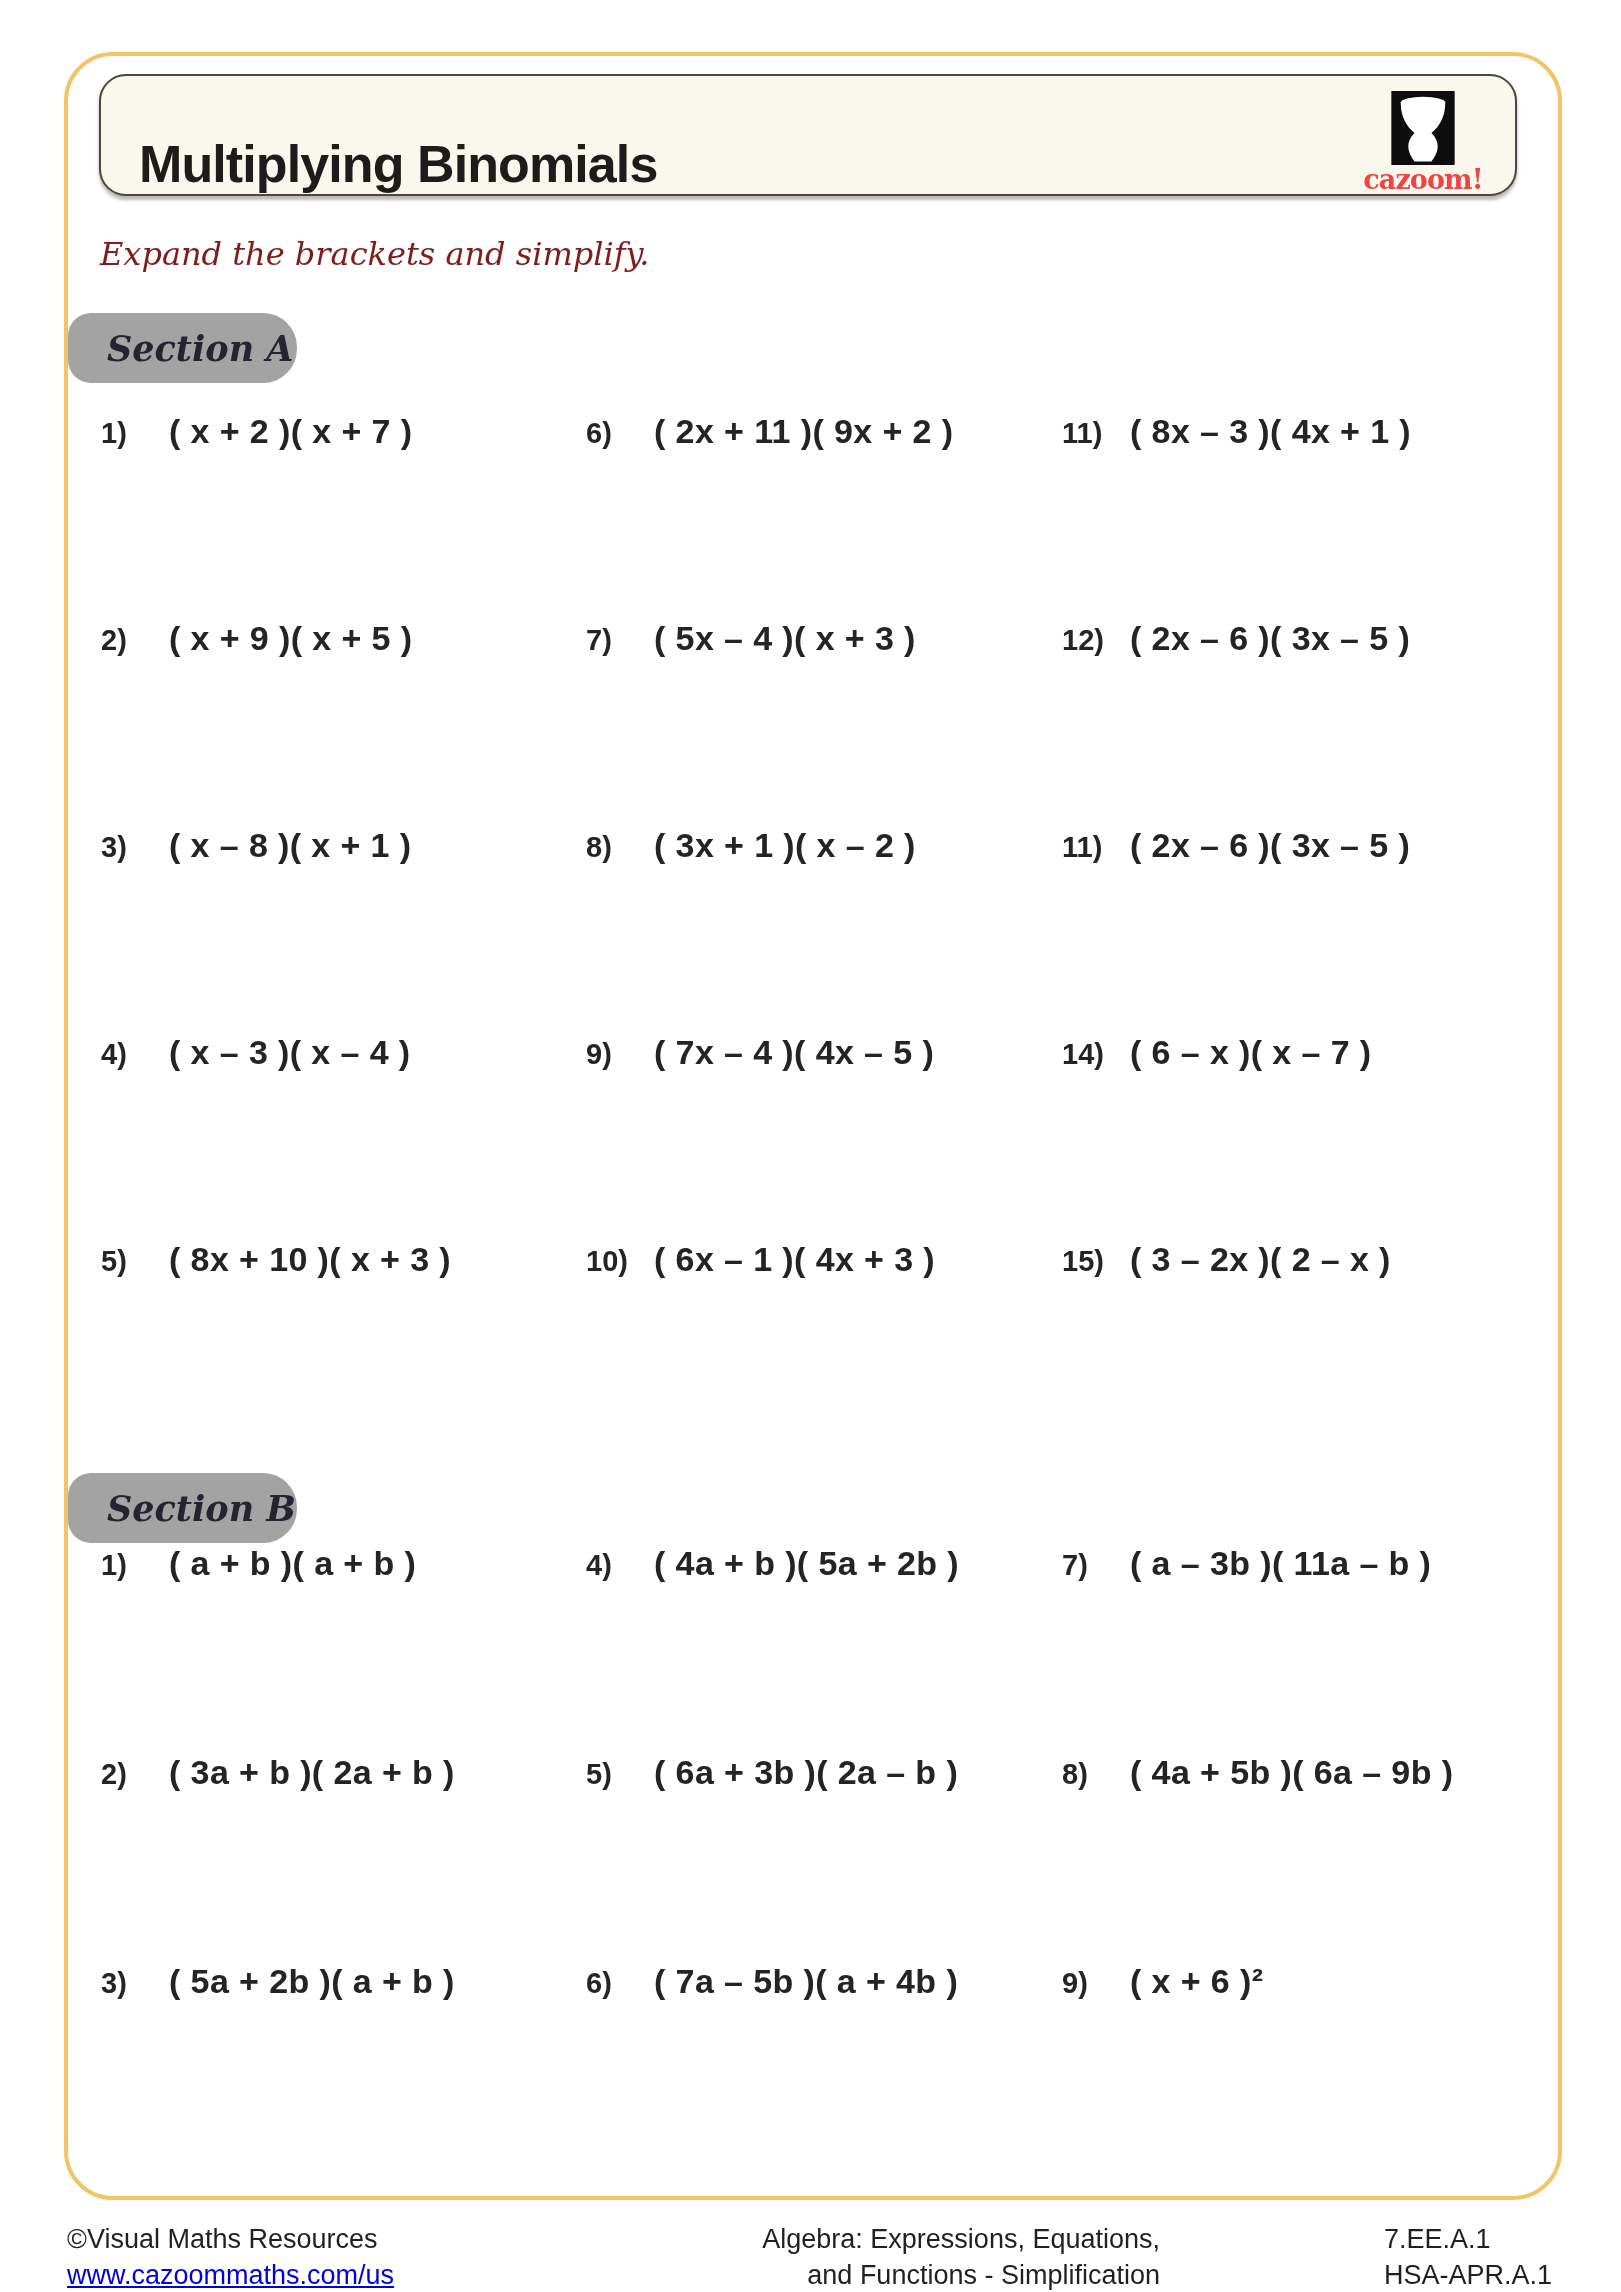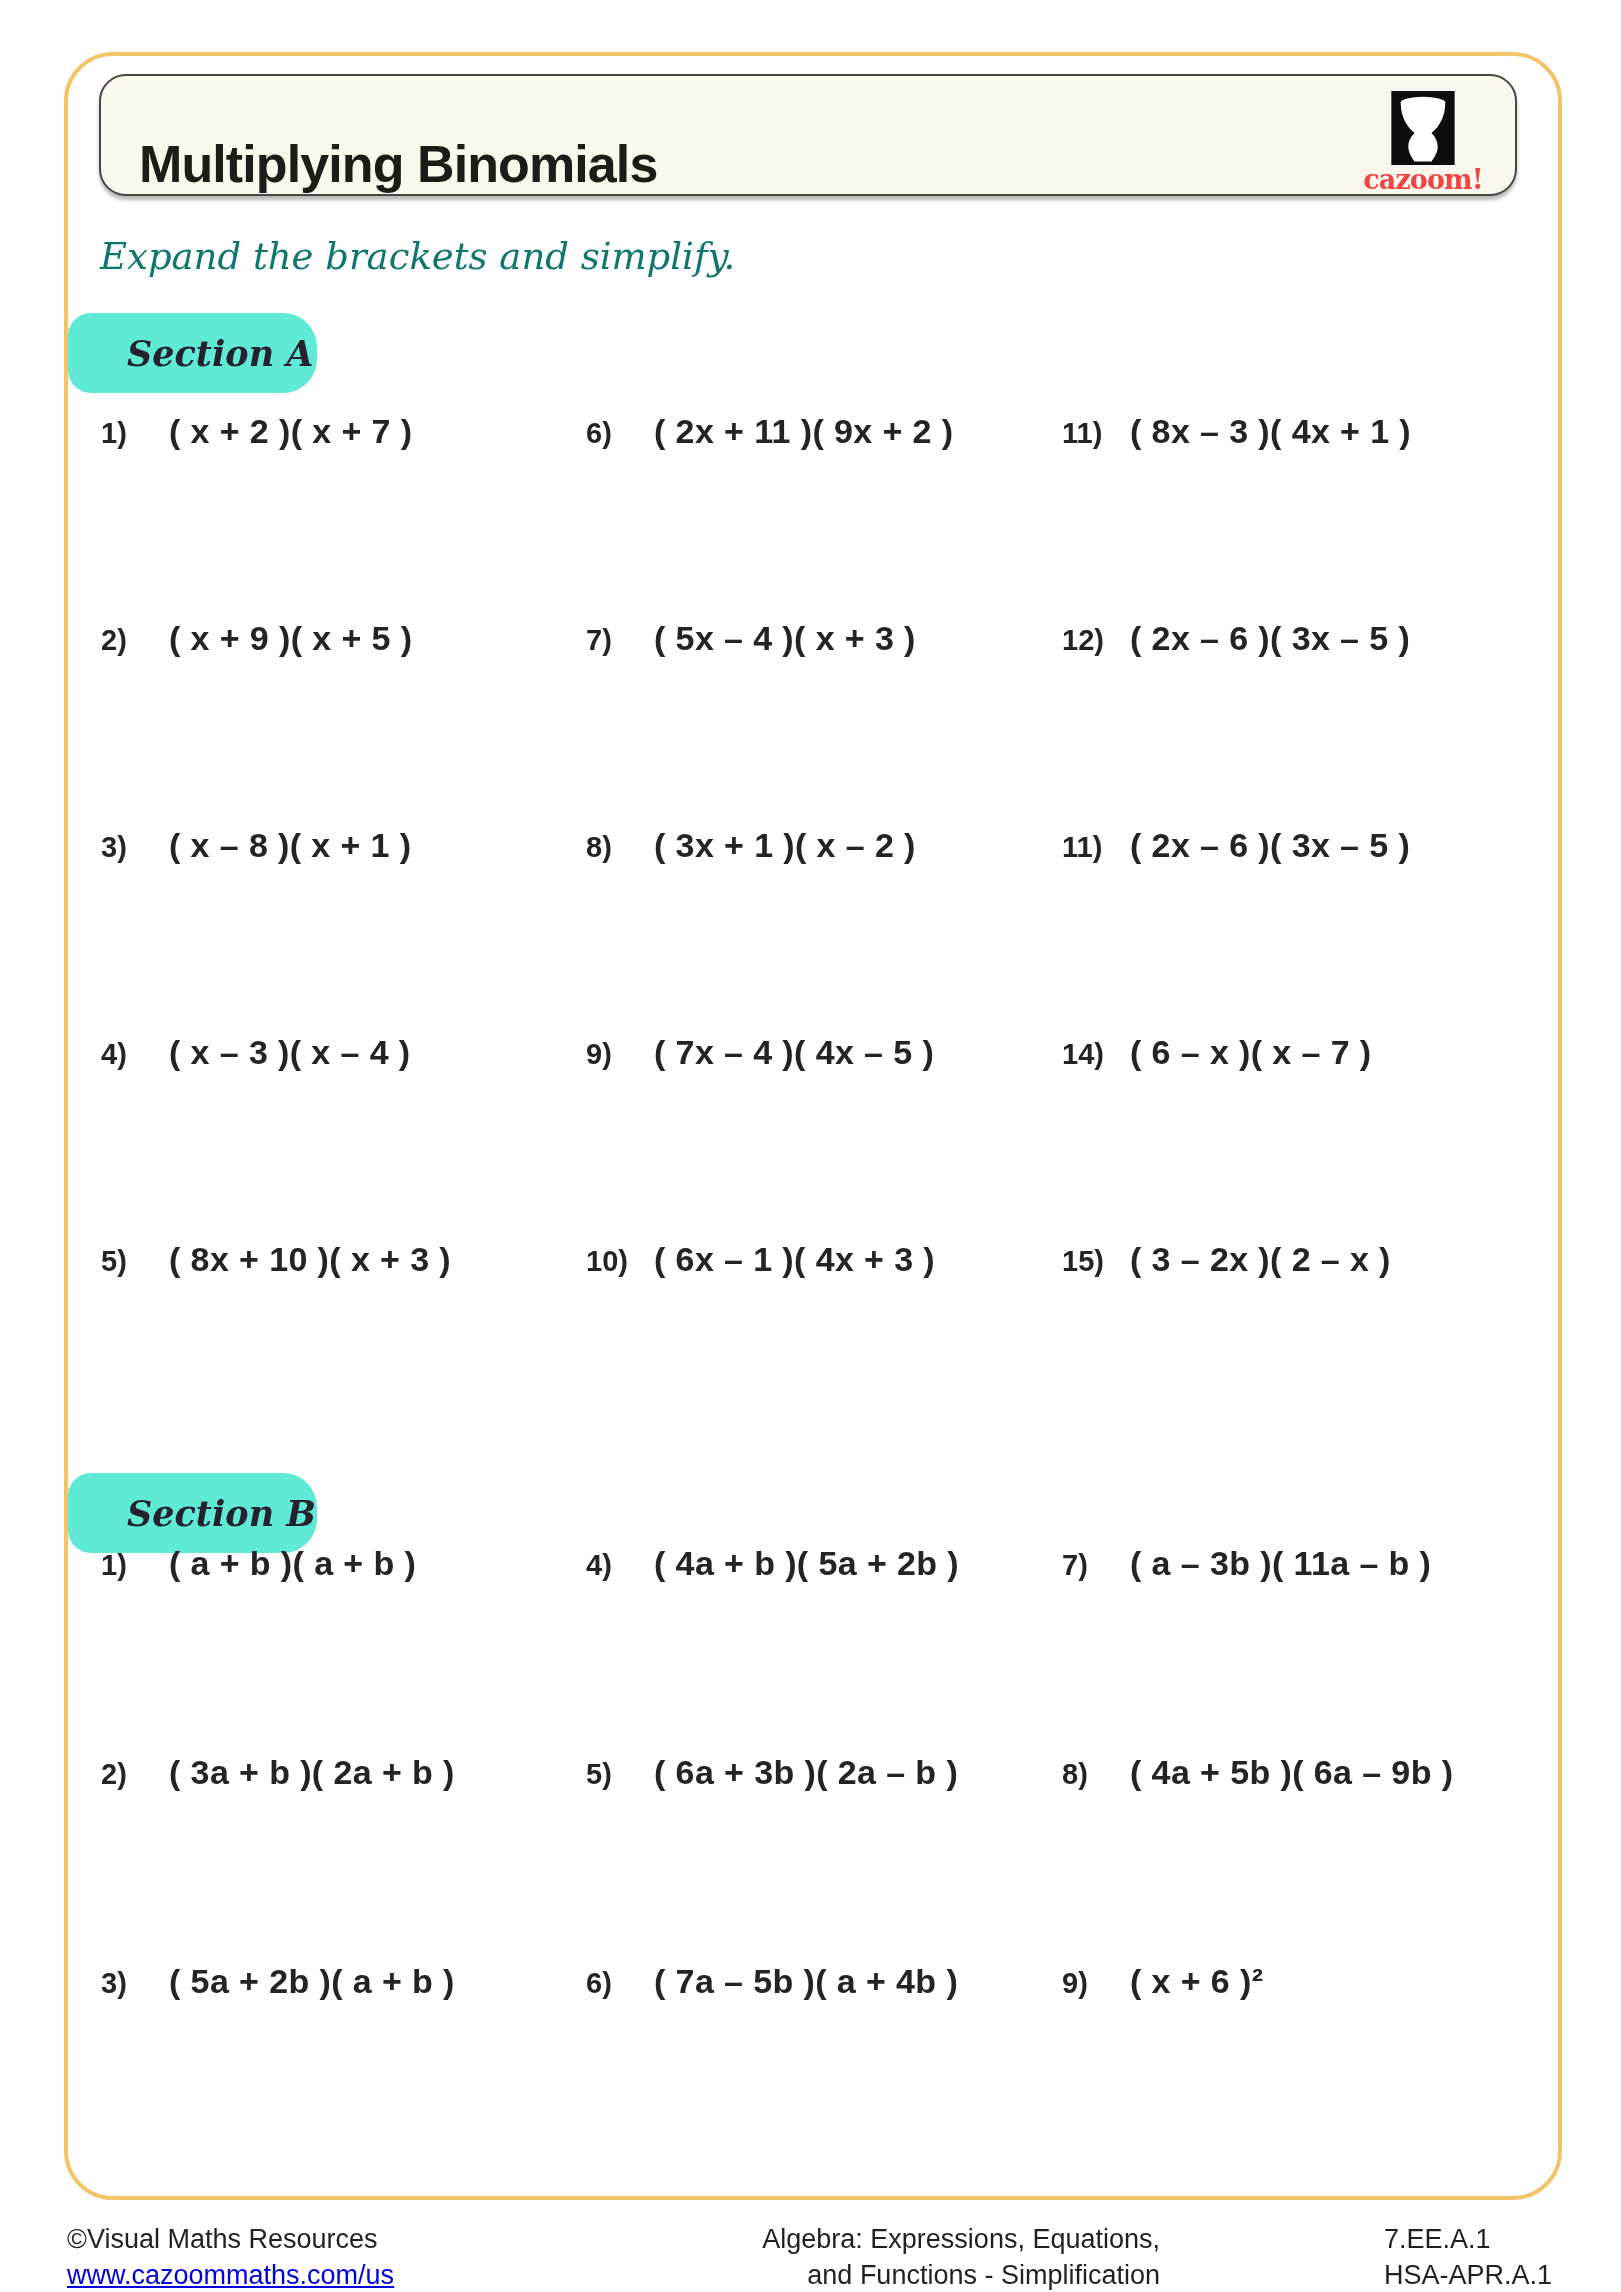--- a/index.html
+++ b/index.html
@@ -29,27 +29,27 @@
   .logo{position:absolute;top:15px;right:25px;width:134px;text-align:center;}
   .logo-mark{display:inline-block;width:64px;height:74px;line-height:0;}
   .logo-word{
     font-family:"DejaVu Serif",serif;font-weight:bold;font-size:27px;color:#ef4444;
     letter-spacing:-0.9px;margin-top:-3.6px;
   }
 
   
   .instruction{
     position:absolute;left:100px;top:235px;margin:0;
-    font-family:"DejaVu Serif",serif;font-style:italic;font-size:37px;color:#0f766e;
+    font-family:"DejaVu Serif",serif;font-style:italic;font-size:32px;color:#7f1d1d;
   }
 
   
   .section-pill{
-    position:absolute;left:68px;width:229px;height:80px;background:#5eead4;
-    border-radius:23px 34px 34px 23px;display:flex;align-items:center;padding-left:20px;
+    position:absolute;left:68px;width:229px;height:70px;background:#a3a3a3;
+    border-radius:23px 34px 34px 23px;display:flex;align-items:center;
   }
   .pill-a{top:313px;}
   .pill-b{top:1449px;margin-top:24px;}
   .section-pill span{
     margin-left:39px;font-family:"DejaVu Serif",serif;font-style:italic;font-weight:bold;
     font-size:35px;color:#262230;
   }
 
   
   .problems{position:absolute;left:101px;right:72px;}

